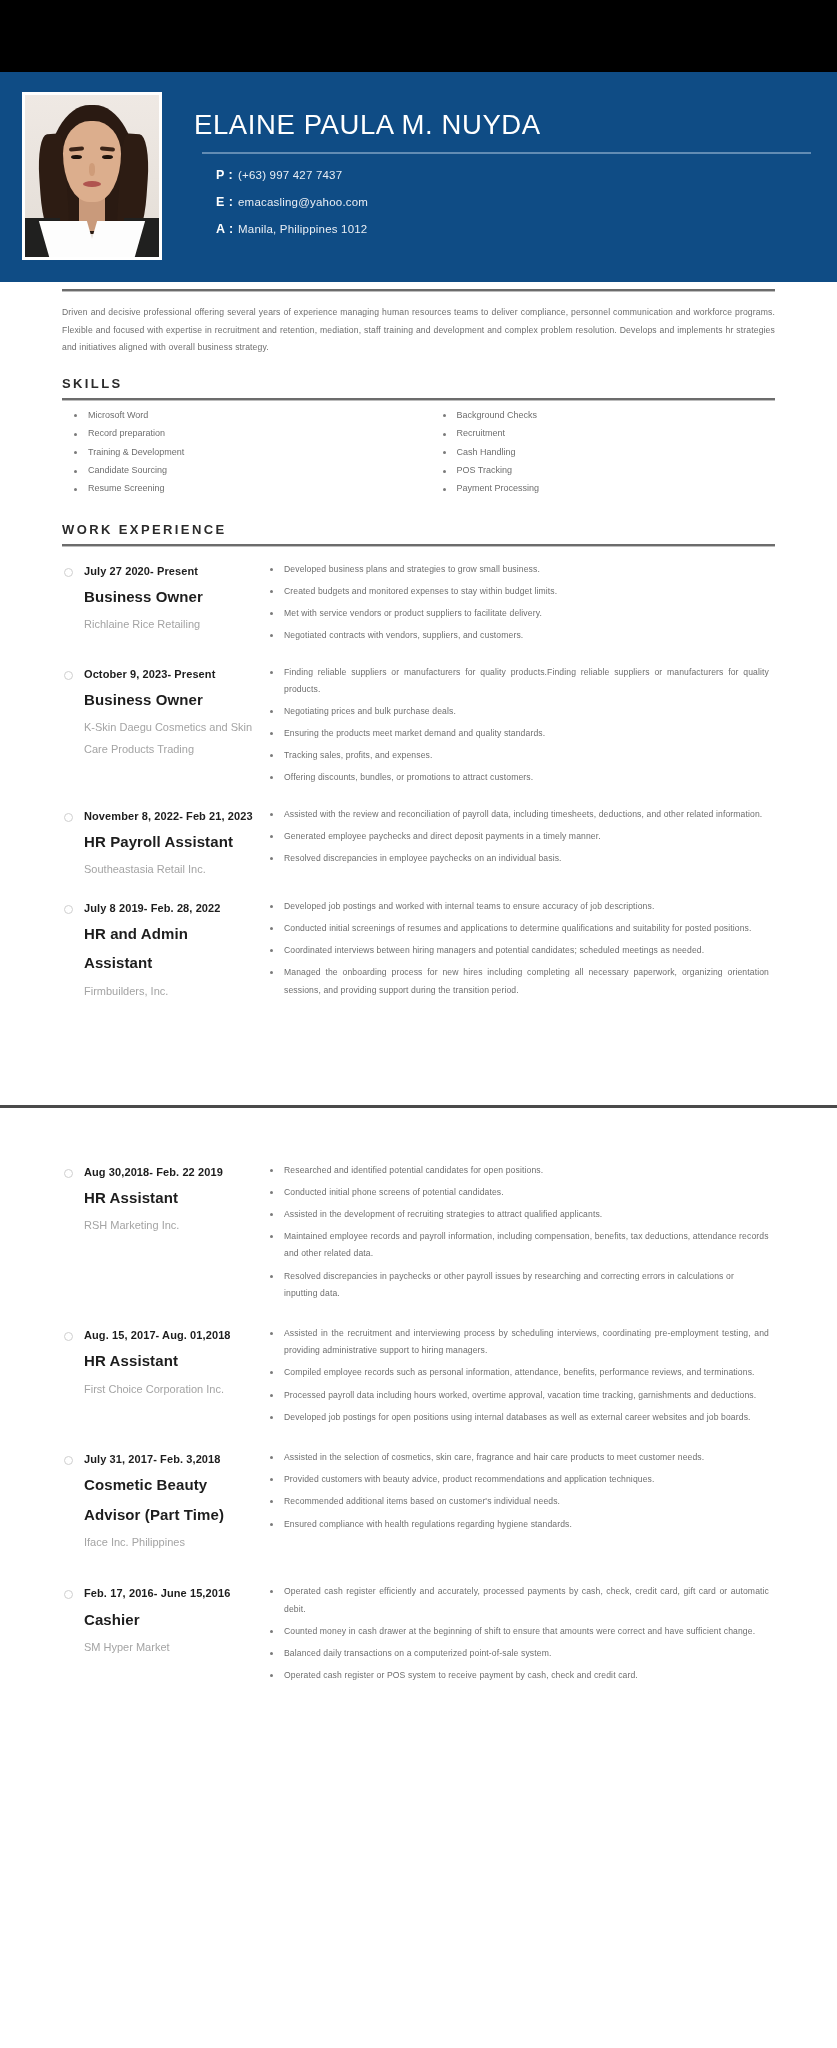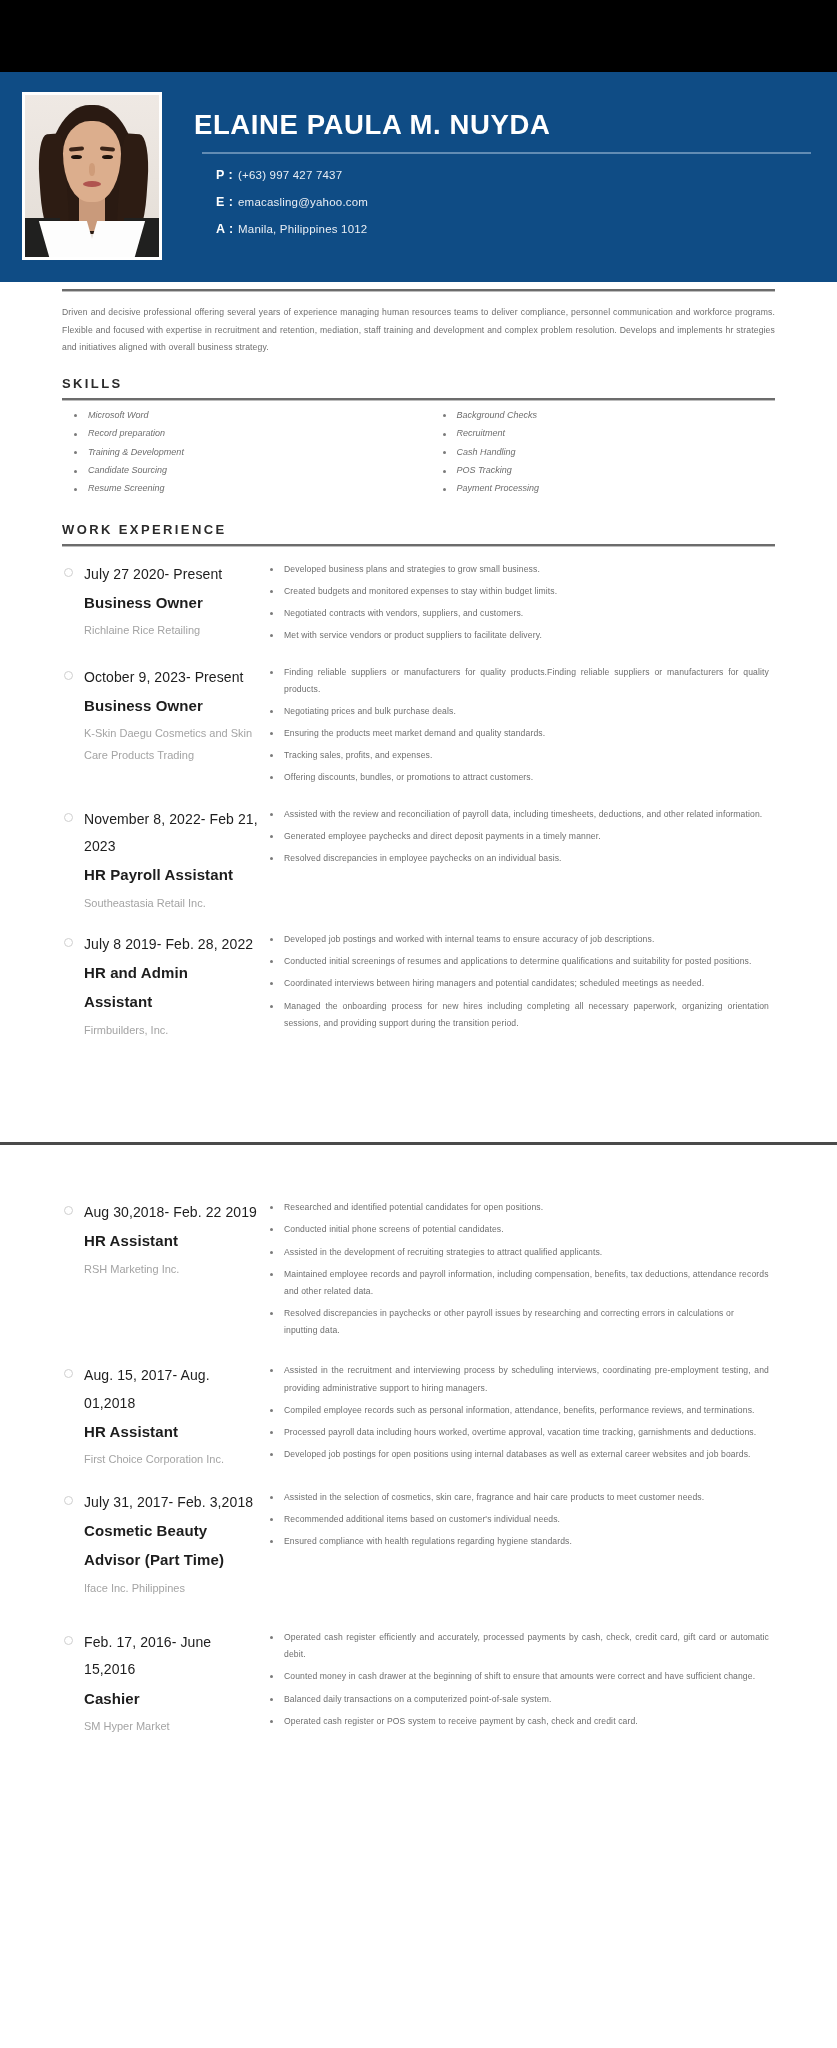--- a/index.html
+++ b/index.html
@@ -65,21 +65,21 @@
                 background:#fdfdfd; transform:skewX(16deg); }
   .ph-collarR { position:absolute; right:14%; bottom:0; width:36%; height:22%;
                 background:#fdfdfd; transform:skewX(-16deg); }
   .ph-suitL { position:absolute; left:0; bottom:0; width:26%; height:24%; background:#20201f; }
   .ph-suitR { position:absolute; right:0; bottom:0; width:26%; height:24%; background:#20201f; }
 
   .head-right { flex:1 1 auto; padding-left:32px; padding-right:26px; padding-top:18px; }
   .name {
     color:#ffffff;
     font-size:27.5px;
-    font-weight:bold;
+    font-weight:normal;
     letter-spacing:0.6px;
     line-height:1.1;
     white-space:nowrap;
   }
   .name-rule {
     height:2px; background:#7fa2c4; margin:12px 0 14px 8px; width:calc(100% - 8px);
     opacity:.75;
   }
   .contact-row { display:flex; align-items:baseline; margin:0 0 13px 22px; }
   .contact-key {
@@ -98,21 +98,21 @@
     height:3px; background:#6c6c6c; margin-top:7px;
     border-bottom:1px solid #bdbdbd;
   }
   .summary-text {
     font-size:8.6px; line-height:2.05; color:#6e6e6e;
     text-align:justify; margin-top:12px; letter-spacing:.15px;
   }
 
   
   .skills-cols { display:flex; margin-top:10px; }
-  .skills-col { width:50%;font-style:italic; }
+  .skills-col { width:50%; }
   .skills-col ul { list-style:none; }
   .skills-col li {
     font-size:9px; color:#6e6e6e; line-height:1.1;
     padding:0 0 8.5px 26px; position:relative;
   }
   .skills-col li::before {
     content:""; position:absolute; left:12px; top:3.5px;
     width:3px; height:3px; background:#7a7a7a; border-radius:50%;
   }
   .skills-col.right li { padding-left:38px; }
@@ -120,21 +120,21 @@
 
   
   .job { display:flex; margin-top:14px; }
   .job-left { width:196px; flex:0 0 auto; position:relative; padding-left:22px; }
   .job-marker {
     position:absolute; left:2px; top:7px;
     width:9px; height:9px; border:1px solid #cfcfcf; border-radius:50%;
     background:#ffffff;
   }
   .job-date {
-    font-size:14px; font-weight:normal; color:#1d1d1d;
+    font-size:11px; font-weight:bold; color:#1d1d1d;
     line-height:1.95; letter-spacing:.1px;
   }
   .job-title {
     font-size:15px; font-weight:bold; color:#1d1d1d;
     line-height:1.95; letter-spacing:.1px;
   }
   .job-company {
     font-size:11px; color:#a4a4a4; line-height:1.95; margin-top:3px;
   }
   .job-right { flex:1 1 auto; padding-left:8px; }
@@ -248,22 +248,22 @@
       <div class="job-left">
         <div class="job-marker"></div>
         <div class="job-date">July 27 2020- Present</div>
         <div class="job-title">Business Owner</div>
         <div class="job-company">Richlaine Rice Retailing</div>
       </div>
       <div class="job-right">
         <ul>
           <li class="nojustify">Developed business plans and strategies to grow small business.</li>
           <li class="nojustify">Created budgets and monitored expenses to stay within budget limits.</li>
+          <li class="nojustify">Met with service vendors or product suppliers to facilitate delivery.</li>
           <li class="nojustify">Negotiated contracts with vendors, suppliers, and customers.</li>
-          <li class="nojustify">Met with service vendors or product suppliers to facilitate delivery.</li>
         </ul>
       </div>
     </div>
 
     <div class="job">
       <div class="job-left">
         <div class="job-marker"></div>
         <div class="job-date">October 9, 2023- Present</div>
         <div class="job-title">Business Owner</div>
         <div class="job-company">K-Skin Daegu Cosmetics and Skin Care Products Trading</div>
@@ -360,20 +360,21 @@
     <div class="job" style="margin-top:18px">
       <div class="job-left">
         <div class="job-marker"></div>
         <div class="job-date">July 31, 2017- Feb. 3,2018</div>
         <div class="job-title">Cosmetic Beauty Advisor (Part Time)</div>
         <div class="job-company">Iface Inc. Philippines</div>
       </div>
       <div class="job-right">
         <ul>
           <li class="nojustify">Assisted in the selection of cosmetics, skin care, fragrance and hair care products to meet customer needs.</li>
+          <li>Provided customers with beauty advice, product recommendations and application techniques.</li>
           <li class="nojustify">Recommended additional items based on customer's individual needs.</li>
           <li class="nojustify">Ensured compliance with health regulations regarding hygiene standards.</li>
         </ul>
       </div>
     </div>
 
     <div class="job" style="margin-top:30px">
       <div class="job-left">
         <div class="job-marker"></div>
         <div class="job-date">Feb. 17, 2016- June 15,2016</div>

